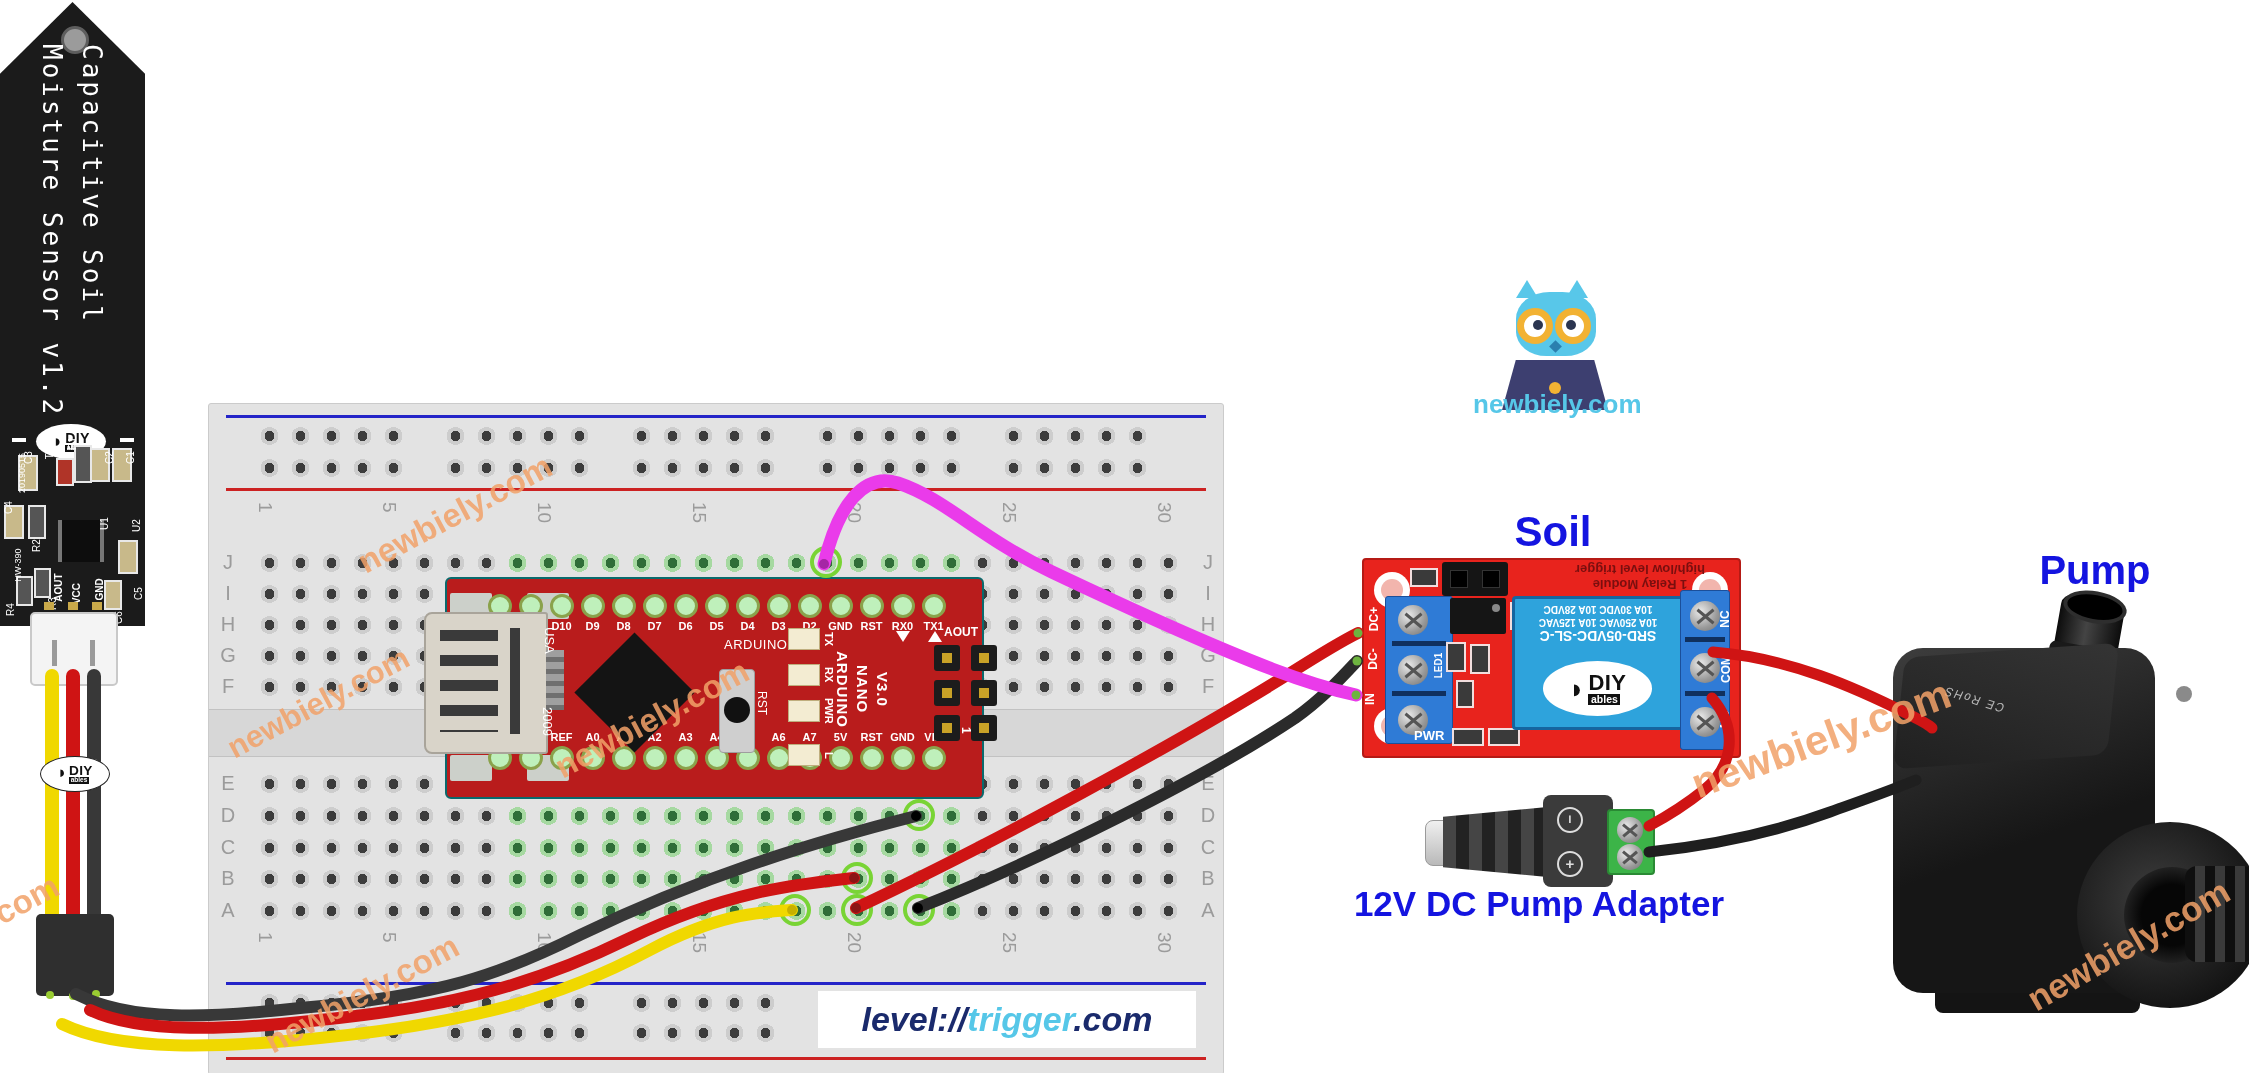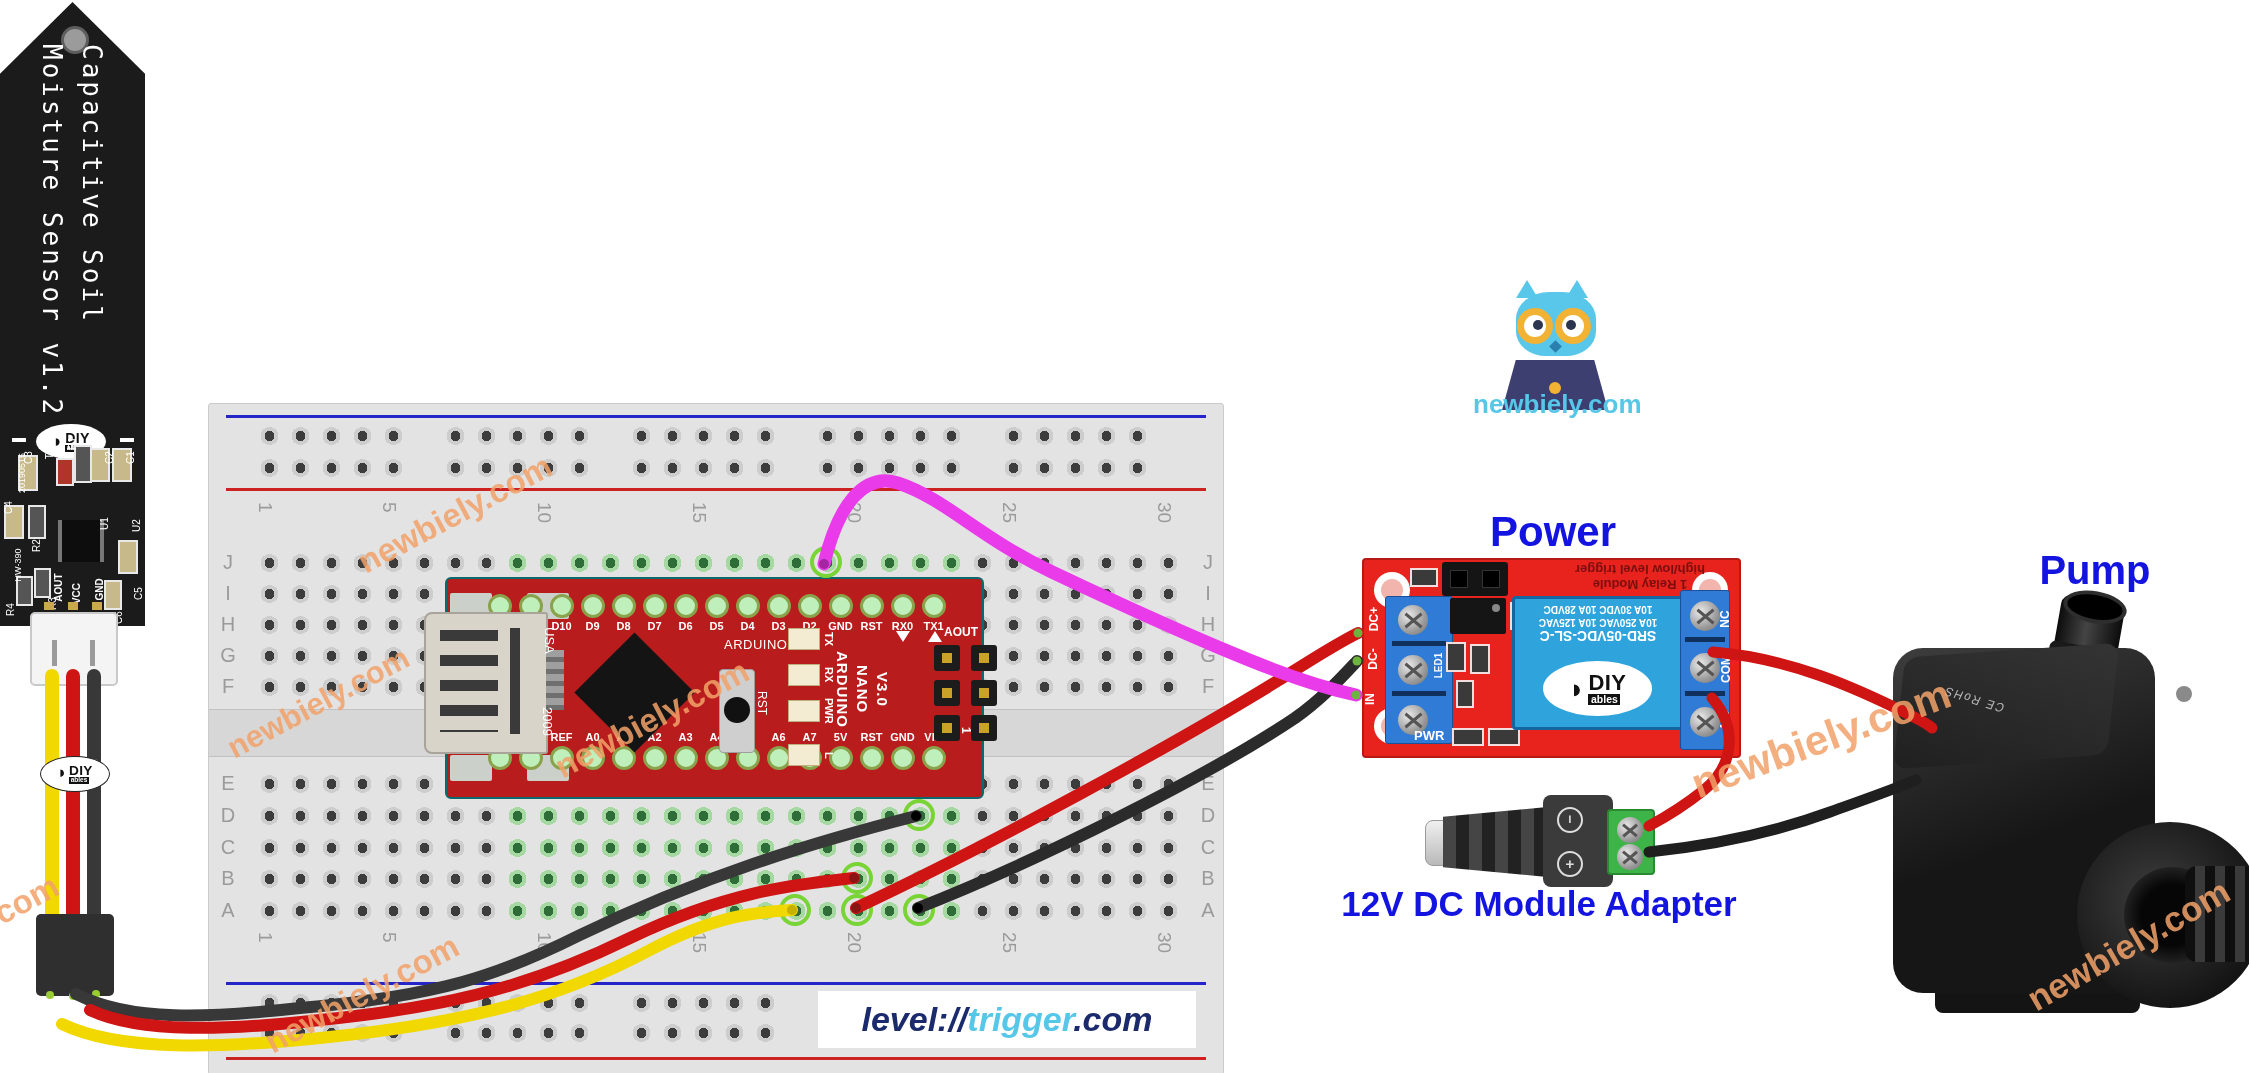--- a/index.html
+++ b/index.html
@@ -664,23 +664,23 @@
     <div id="owl-body"></div>
     <div class="lens" style="left:17px;top:28px;"></div>
     <div class="lens" style="left:55px;top:28px;"></div>
     <div class="pupil" style="left:33px;top:40px;"></div>
     <div class="pupil" style="left:66px;top:40px;"></div>
     <div id="beak"></div>
     <div id="laptop"></div>
   </div>
   <div id="logo-text">newbiely.com</div>
 
-  <div class="blue-label" style="left:1453px;top:508px;width:200px;font-size:42px;">Power</div>
+  <div class="blue-label" style="left:1453px;top:508px;width:200px;font-size:42px;">Soil</div>
   <div class="blue-label" style="left:2030px;top:548px;width:130px;font-size:40px;">Pump</div>
-  <div class="blue-label" style="left:1310px;top:884px;width:458px;font-size:35px;">12V DC Module Adapter</div>
+  <div class="blue-label" style="left:1310px;top:884px;width:458px;font-size:35px;">12V DC Pump Adapter</div>
 
   <div id="banner">
     <span style="color:#1a2a6c;">level://</span><span style="color:#56c7e8;">trigger</span><span style="color:#1a2a6c;">.com</span>
   </div>
 
   <div class="wm" style="left:348px;top:495px;font-size:33px;transform:rotate(-28deg);">newbiely.com</div>
   <div class="wm" style="left:545px;top:700px;font-size:33px;transform:rotate(-28deg);">newbiely.com</div>
   <div class="wm" style="left:218px;top:685px;font-size:31px;transform:rotate(-28deg);">newbiely.com</div>
   <div class="wm" style="left:1685px;top:715px;font-size:42px;transform:rotate(-20deg);">newbiely.com</div>
   <div class="wm" style="left:2015px;top:925px;font-size:35px;transform:rotate(-30deg);">newbiely.com</div>

